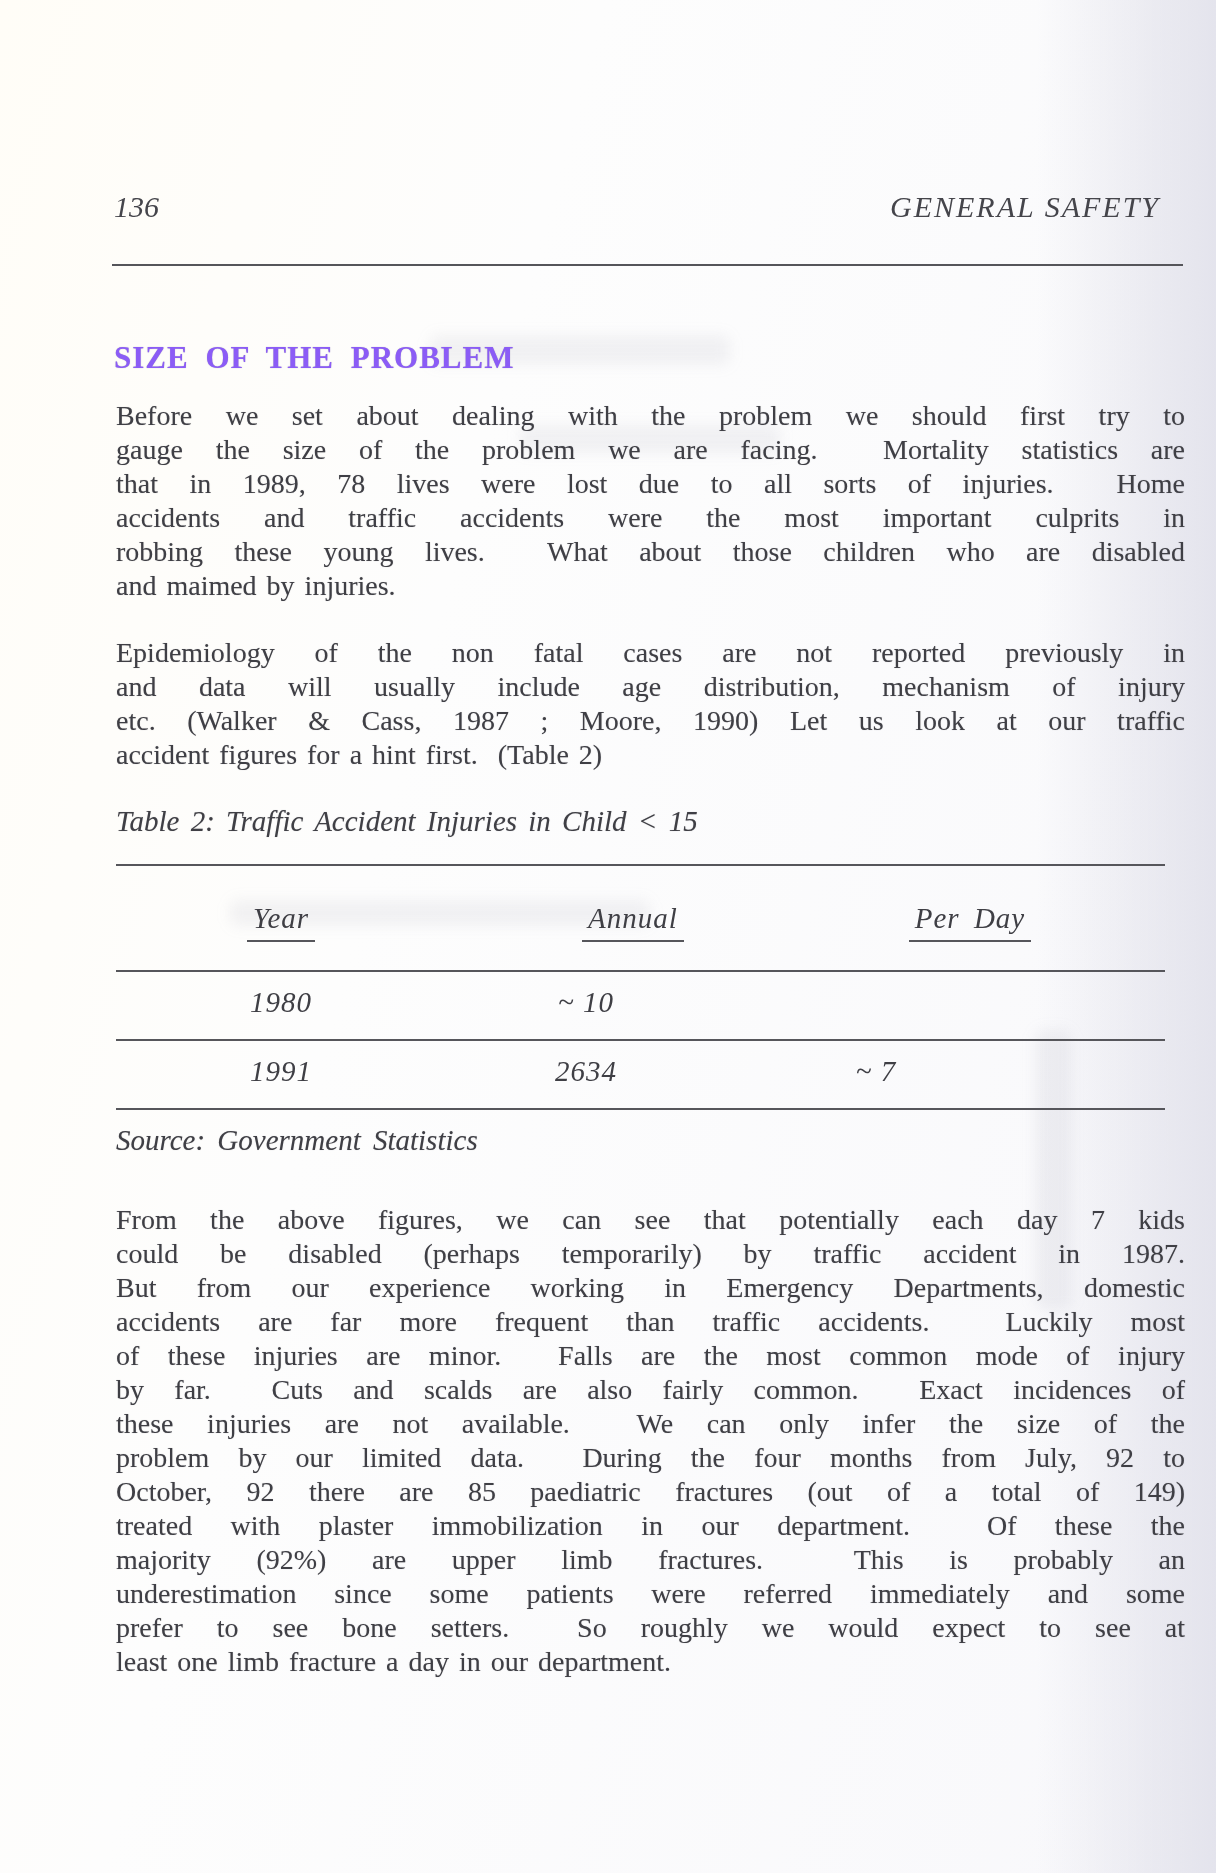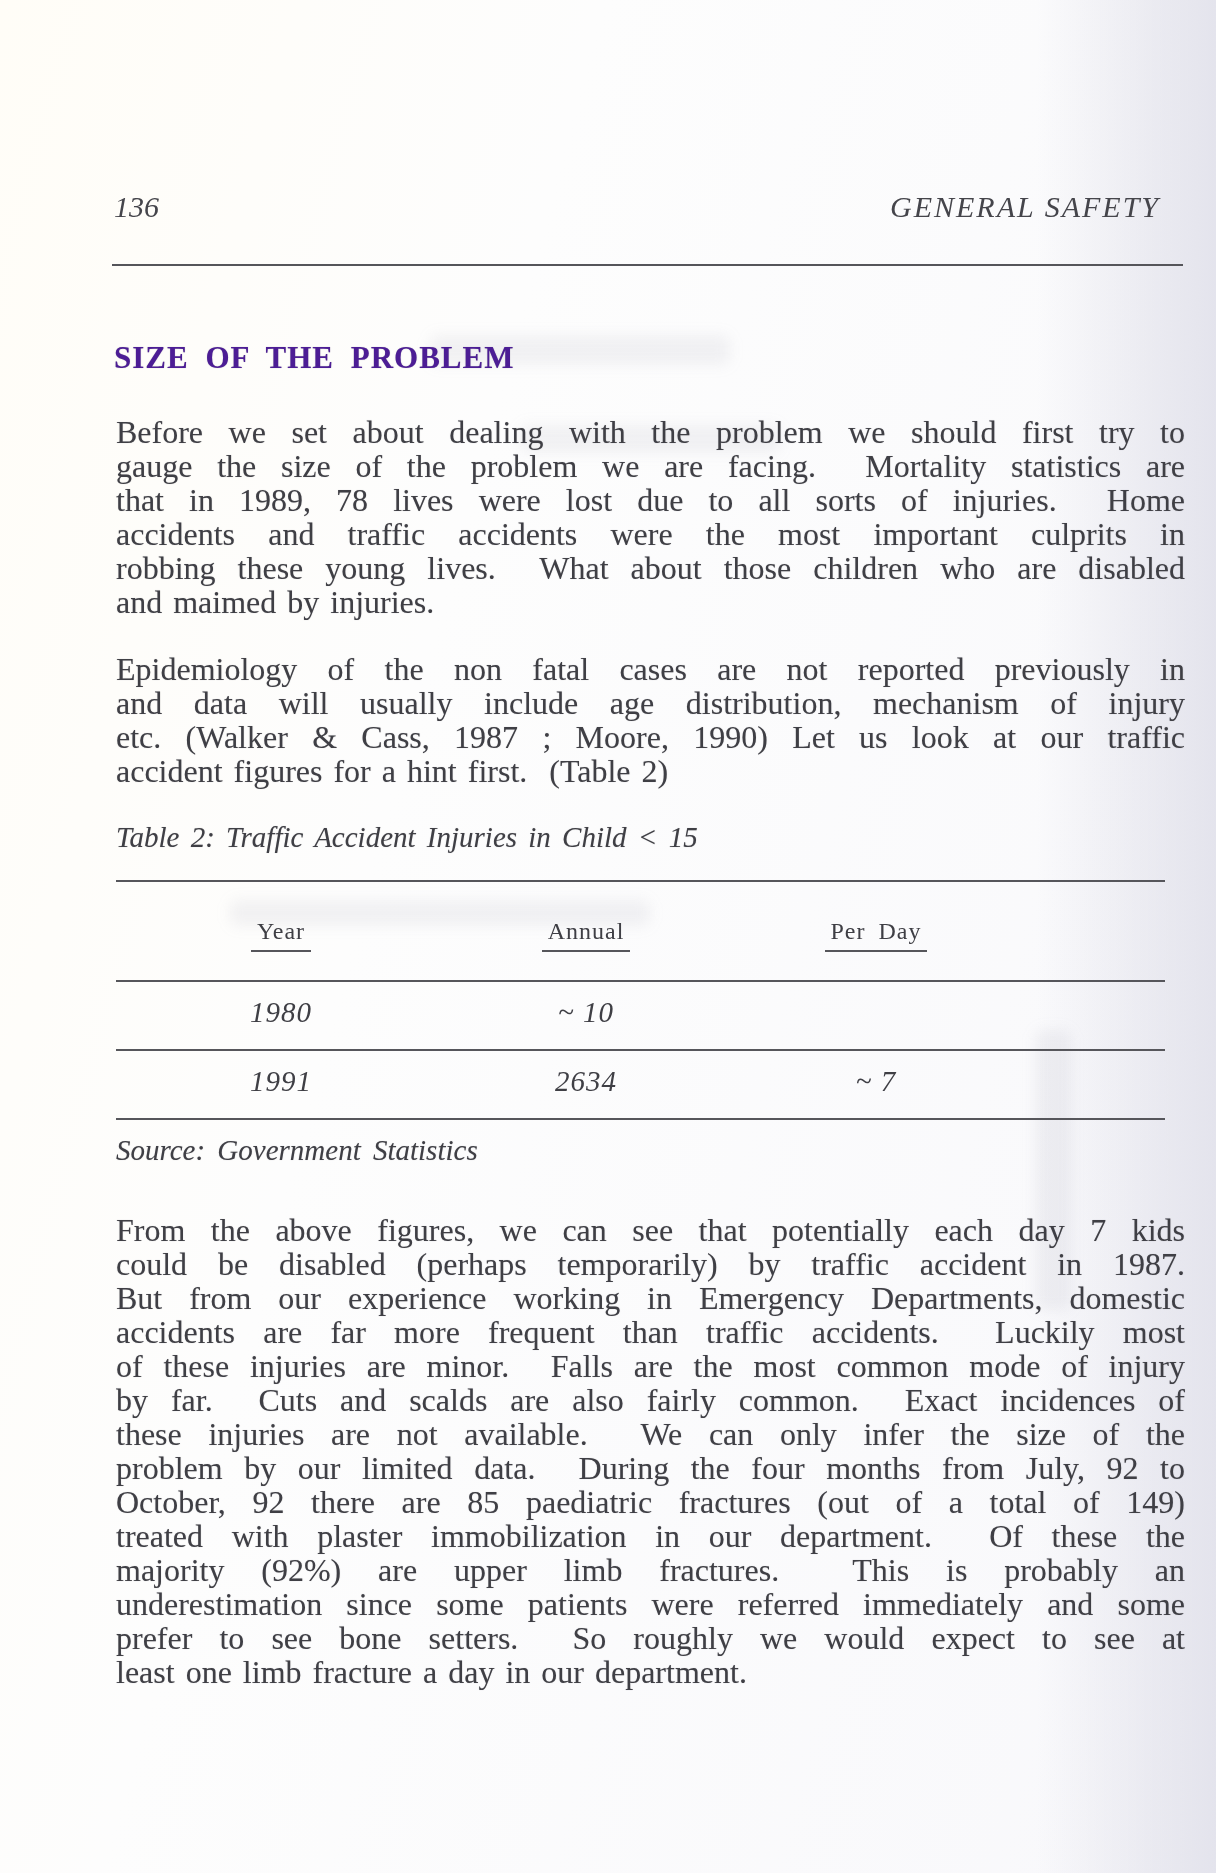--- a/index.html
+++ b/index.html
@@ -23,37 +23,37 @@
     font-style:italic; font-size:30px; color:#45454b;
   }
   .running-title { letter-spacing:2px; }
   .rule-top {
     position:absolute; top:264px; left:112px; width:1071px; height:2px;
     background:#55555a;
   }
   .section-heading {
     position:absolute; top:340px; left:114px;
     font-weight:bold; font-size:31px; letter-spacing:1px; word-spacing:8px;
-    color:#4c1d95;
+    color:#8b5cf6;
     text-shadow:0 0 1px rgba(53,53,59,0.35);
     font-family:Liberation Serif, serif;
   }
   .content { position:absolute; top:399px; left:116px; width:1069px; }
-  .para { margin:16px 0 33px 0; font-size:32px; line-height:34px; word-spacing:3px;
+  .para { margin:0 0 33px 0; font-size:28px; line-height:34px; word-spacing:3px;
           text-shadow:0 0 1px rgba(63,63,69,0.30); }
   .para .line { text-align:justify; text-align-last:justify; white-space:pre-wrap; }
   .para .line.last { text-align-last:left; }
   .table-caption {
     font-style:italic; font-size:29px; margin:24px 0 8px 0; word-spacing:4px;
     text-shadow:0 0 1px rgba(63,63,69,0.30);
   }
   .data-table { margin-top:26px; width:1049px; }
   .t-rule { height:2px; background:#56565b; }
   .t-grid { display:grid; grid-template-columns:330px 280px 300px 1fr; }
-  .t-headers { padding:36px 0 28px 0; font-size:24px; }
+  .t-headers { padding:36px 0 28px 0; font-style:italic; font-size:29px;gap:47px; }
   .t-headers .cell { text-align:center; }
   .t-headers .hd { display:inline-block; border-bottom:2px solid #56565b; padding:0 6px 5px 6px; letter-spacing:1px; word-spacing:6px; }
   .t-row { padding:14px 0 20px 0; font-style:italic; font-size:29px; line-height:33px; }
   .t-row .cell { text-align:center; letter-spacing:1px; }
   .t-source { font-style:italic; font-size:29px; margin-top:14px; word-spacing:5px;
               text-shadow:0 0 1px rgba(63,63,69,0.30); }
   .para-last { margin-top:46px; }
 </style>
 </head>
 <body>

